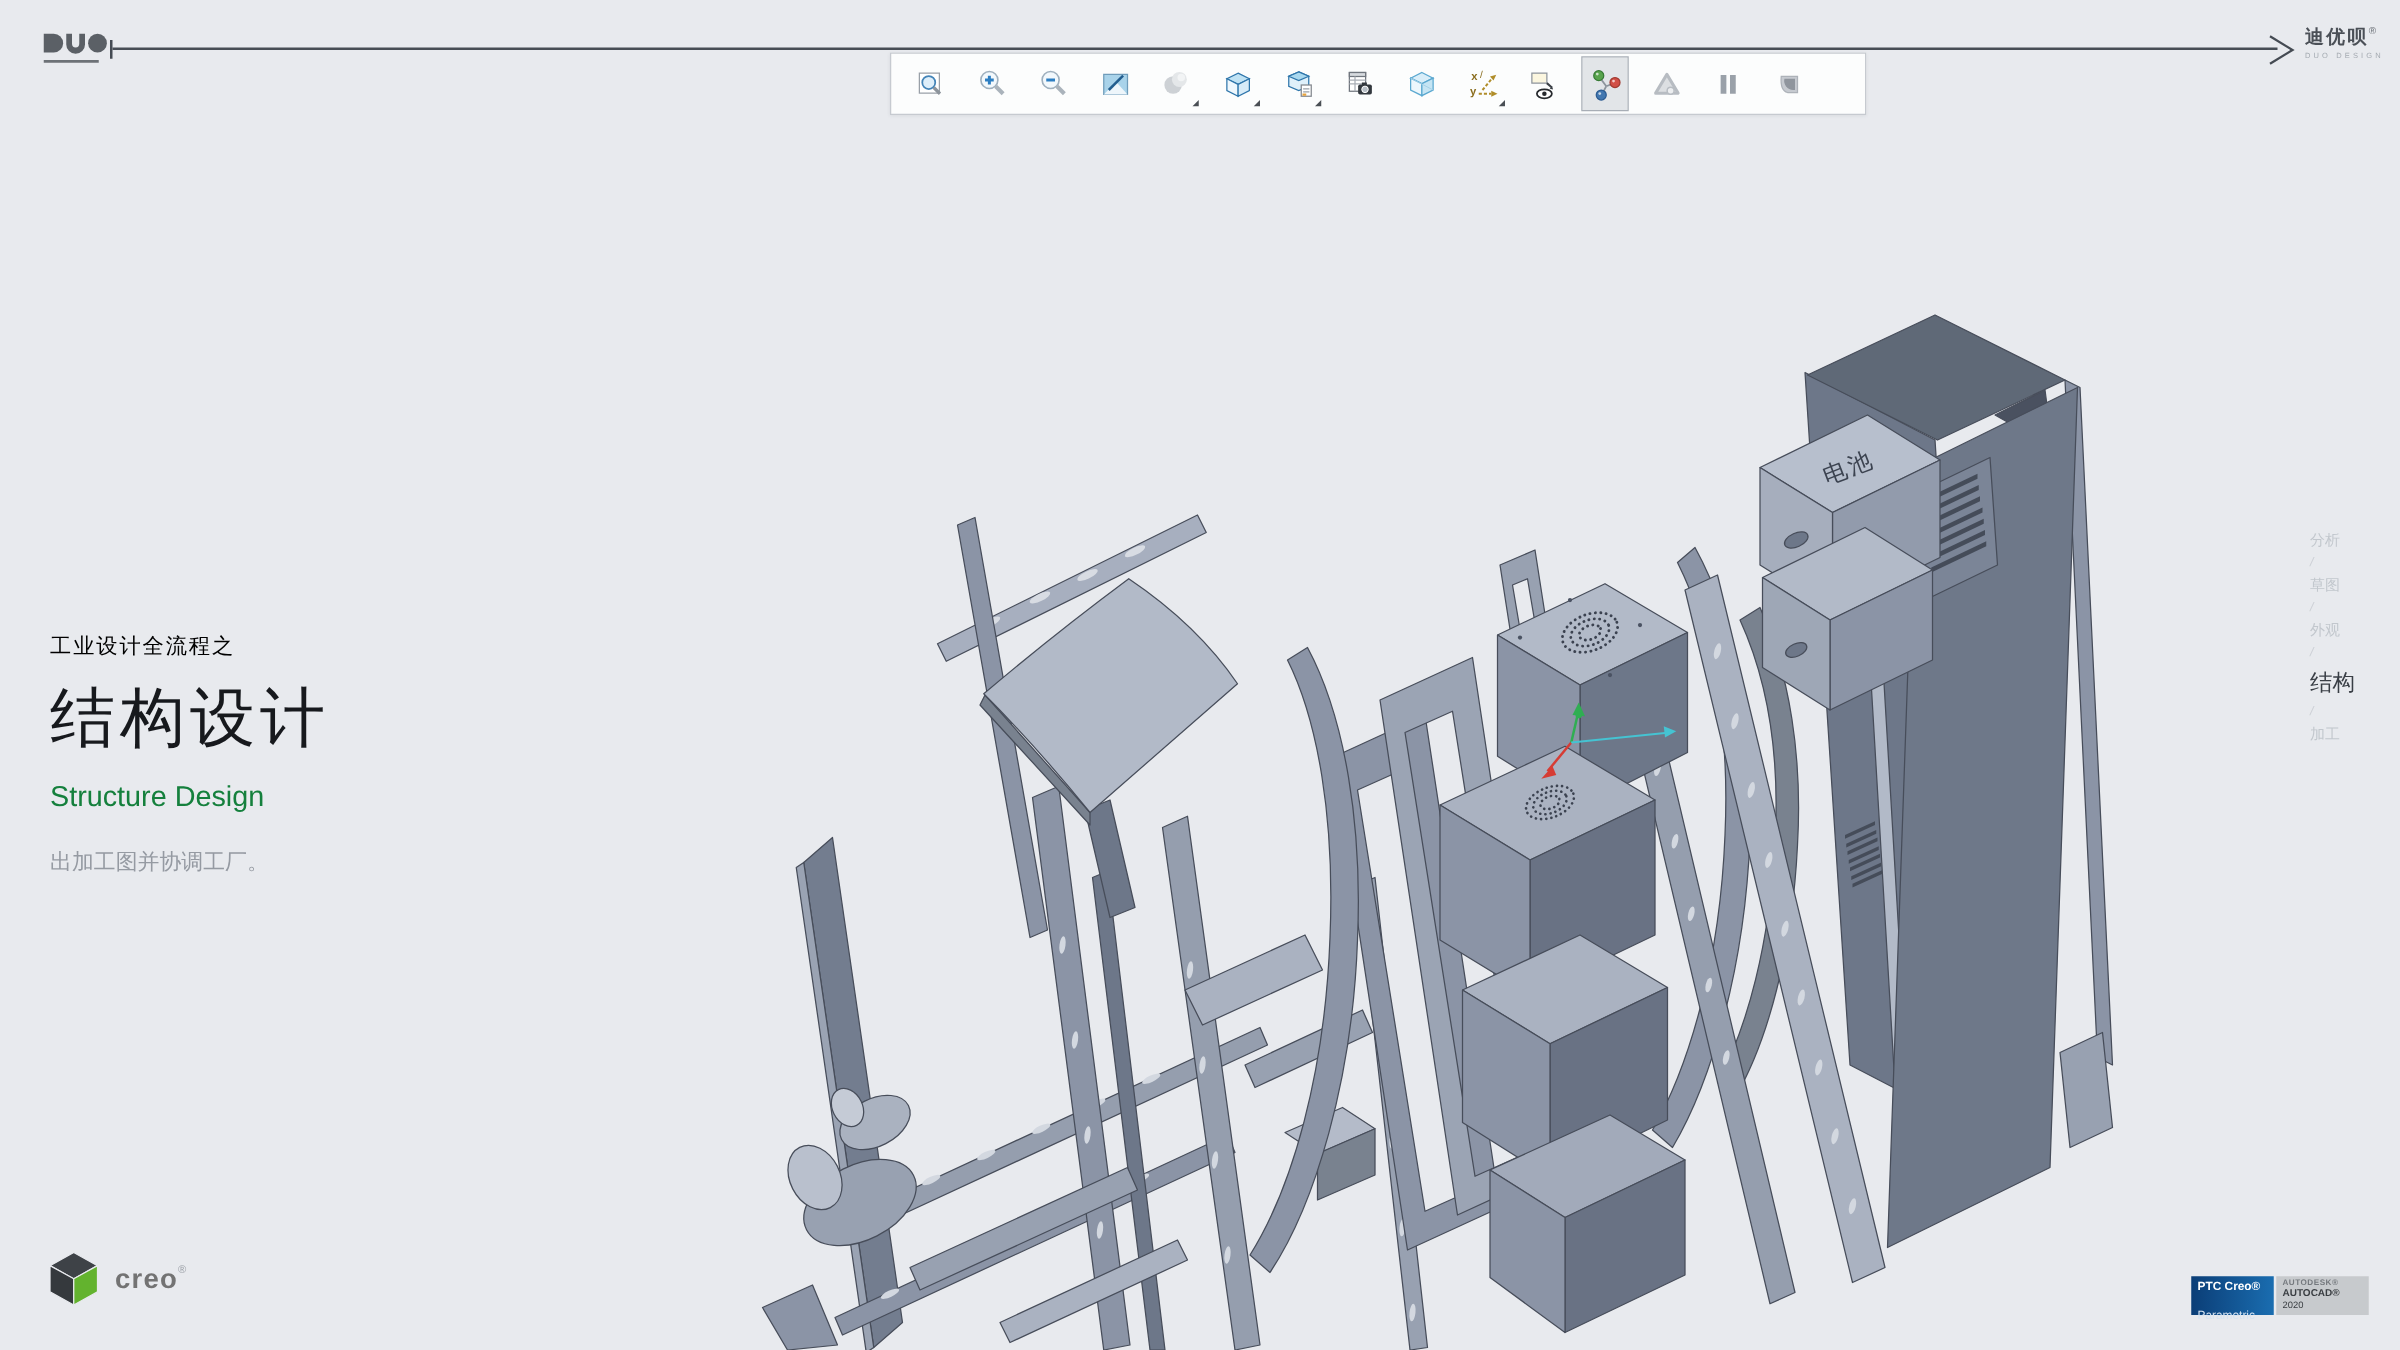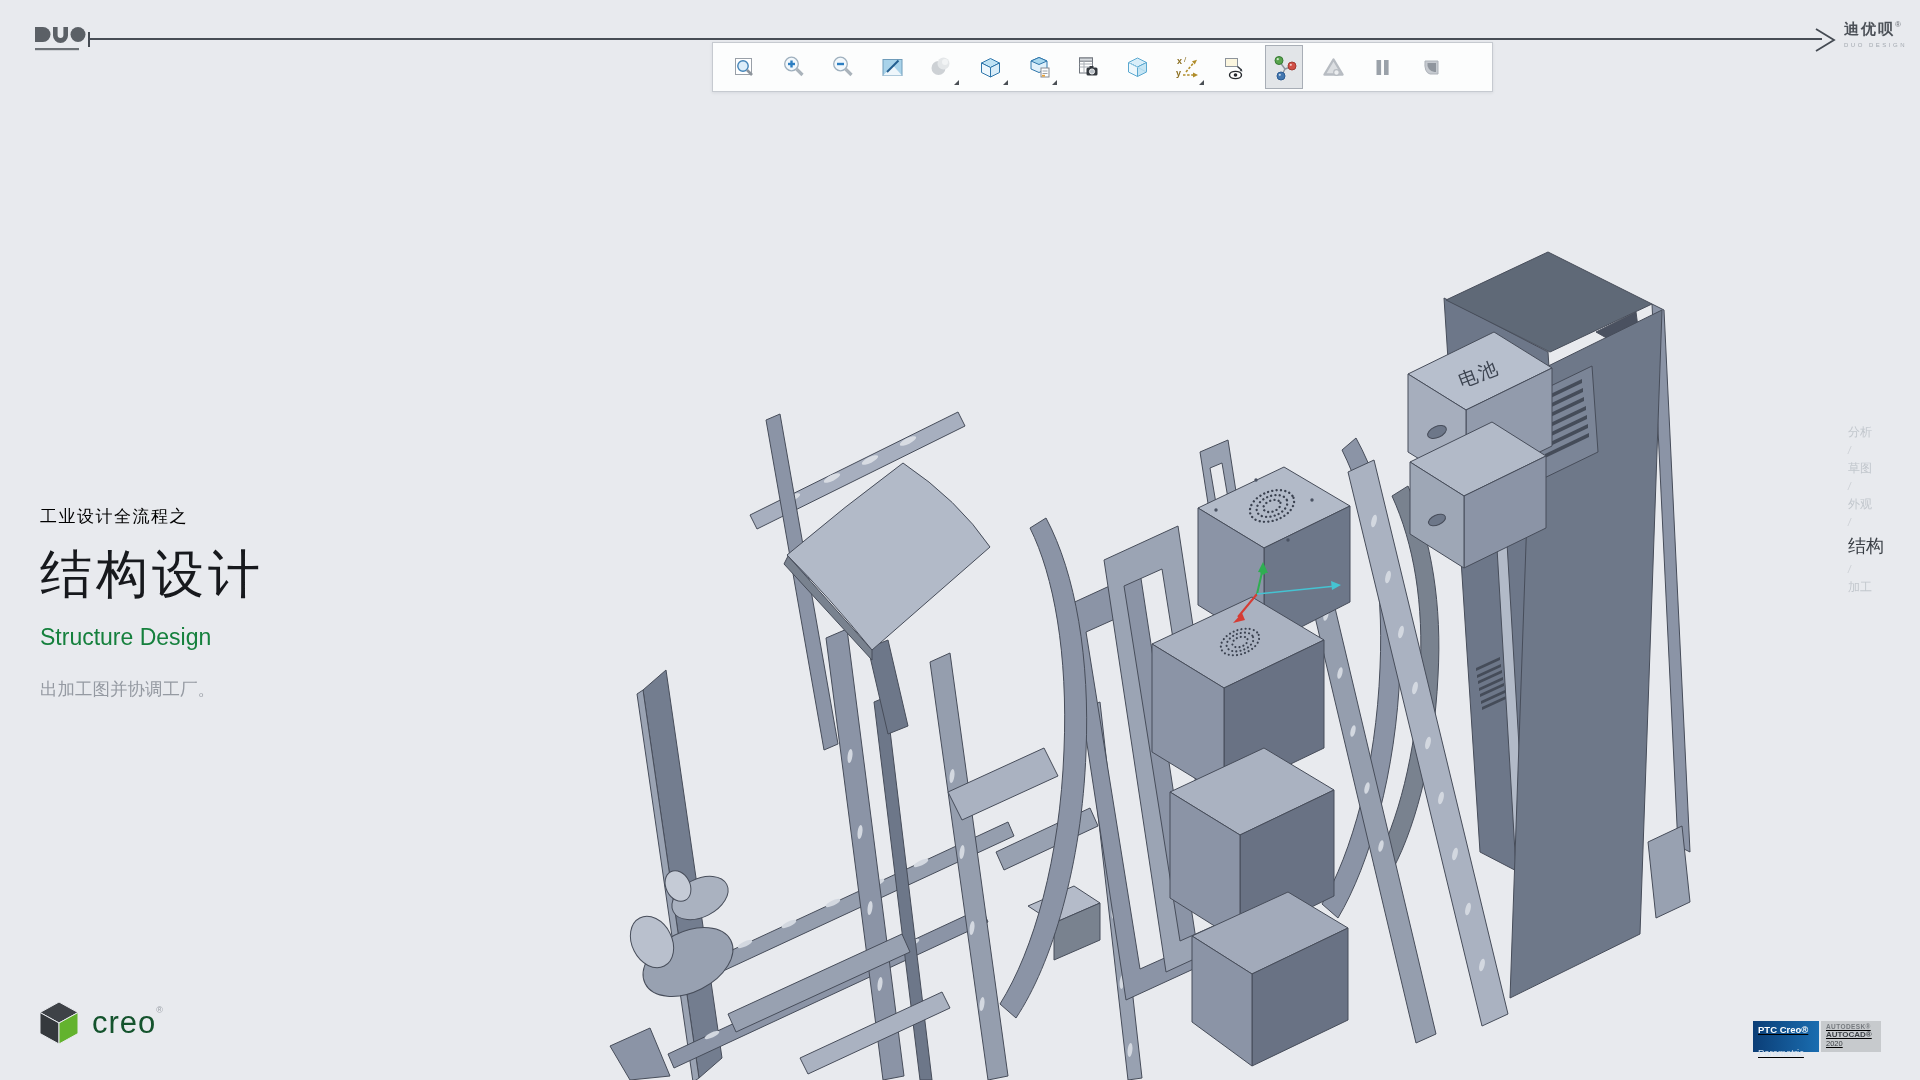--- a/index.html
+++ b/index.html
@@ -37,28 +37,28 @@
   .intro .body p{margin:0;}
 
   
   .stage-nav{left:1848px;top:420px;width:66px;text-align:left;}
   .stage-nav .item{font-size:12px;color:#c2c7cd;margin:4px 0;cursor:default;}
   .stage-nav .item.active{font-size:18px;color:#393e45;margin:6px 0;}
   .stage-nav .sep{font-size:10px;font-style:italic;color:#ccd0d5;margin:3px 0;}
 
   
   .creo{left:38px;top:1000px;display:flex;align-items:center;gap:12px;}
-  .creo .word{font-size:31px;color:#14532d;letter-spacing:1px;}
+  .creo .word{font-size:22px;color:#737373;letter-spacing:1px;font-weight:bold;}
   .creo .mark{font-size:9px;color:#9a9fa6;vertical-align:top;}
-  .badges{left:1753px;top:1021px;display:flex;gap:2px;text-decoration:underline;}
+  .badges{left:1753px;top:1021px;display:flex;gap:2px;}
   .badge-ptc{width:66px;height:31px;background:linear-gradient(90deg,#0b3e77,#1a6db0);
     color:#fff;padding:3px 5px;box-sizing:border-box;}
   .badge-ptc .l1{font-size:9.5px;font-weight:bold;}
   .badge-ptc .l2{font-size:9.5px;color:#d6e4f2;margin-top:12px;}
-  .badge-adsk{width:60px;height:31px;background:#c7cacd;color:#3a3e42;
+  .badge-adsk{width:74px;height:31px;background:#c7cacd;color:#3a3e42;
     padding:2px 5px;box-sizing:border-box;}
   .badge-adsk .l1{font-size:6.5px;font-weight:bold;color:#75797e;letter-spacing:.4px;}
   .badge-adsk .l2{font-size:8px;font-weight:bold;}
   .badge-adsk .l3{font-size:7.5px;}
 </style>
 </head>
 <body>
 
 <svg class="abs" style="left:0;top:0" width="1920" height="1080" viewBox="0 0 1920 1080">
   <g stroke="#474d5a" stroke-width="1" stroke-linejoin="round">

